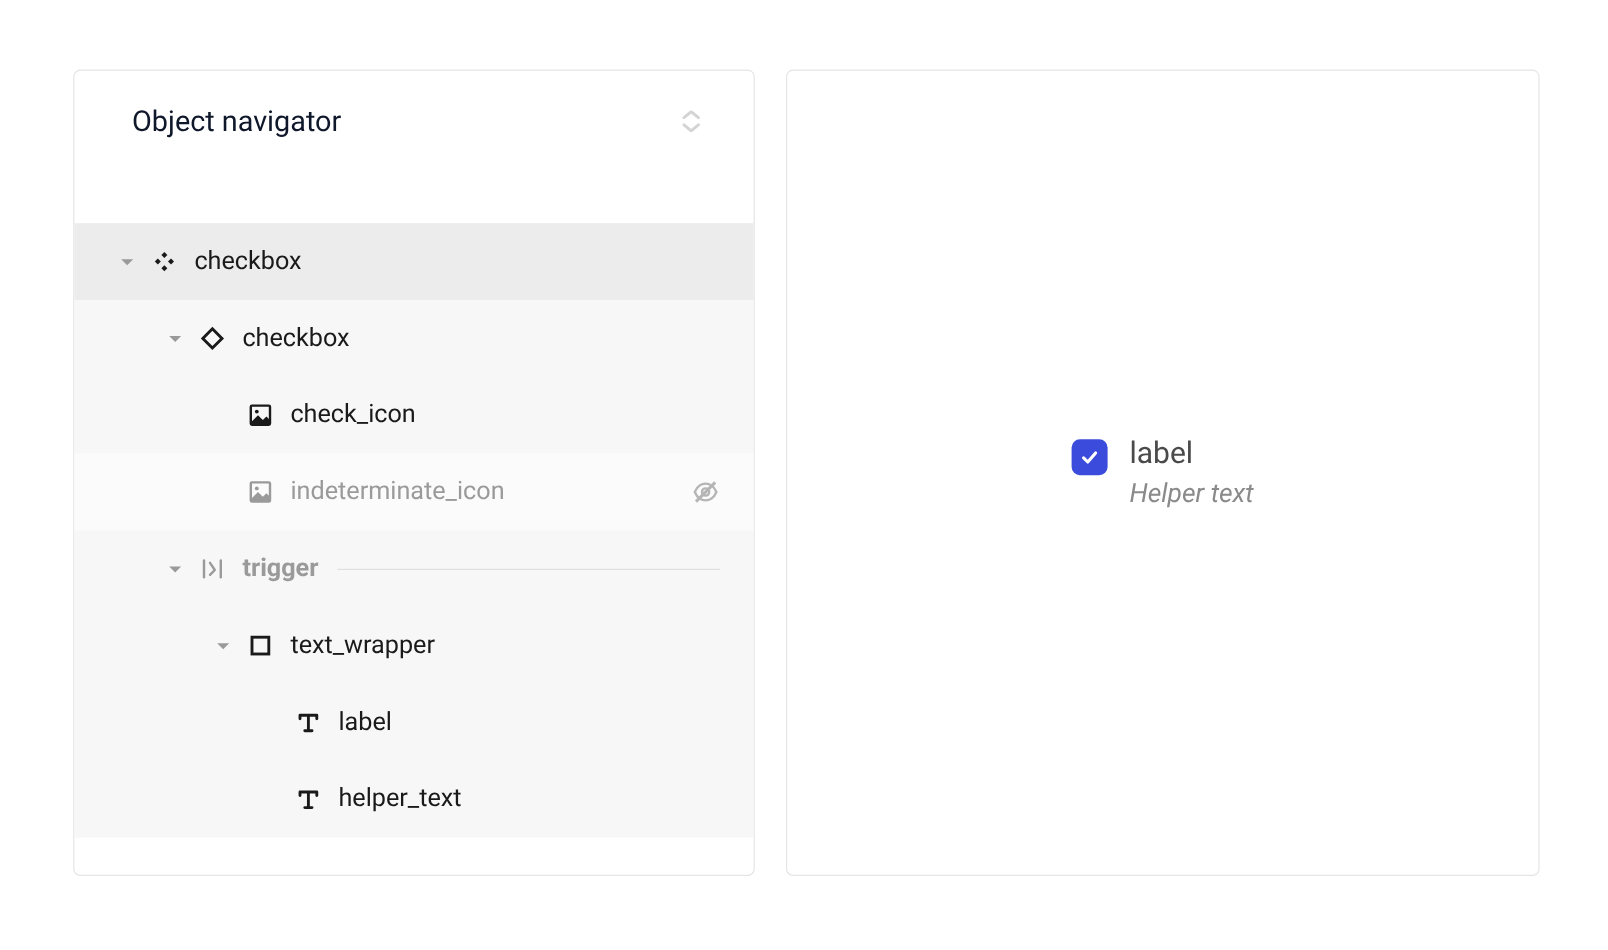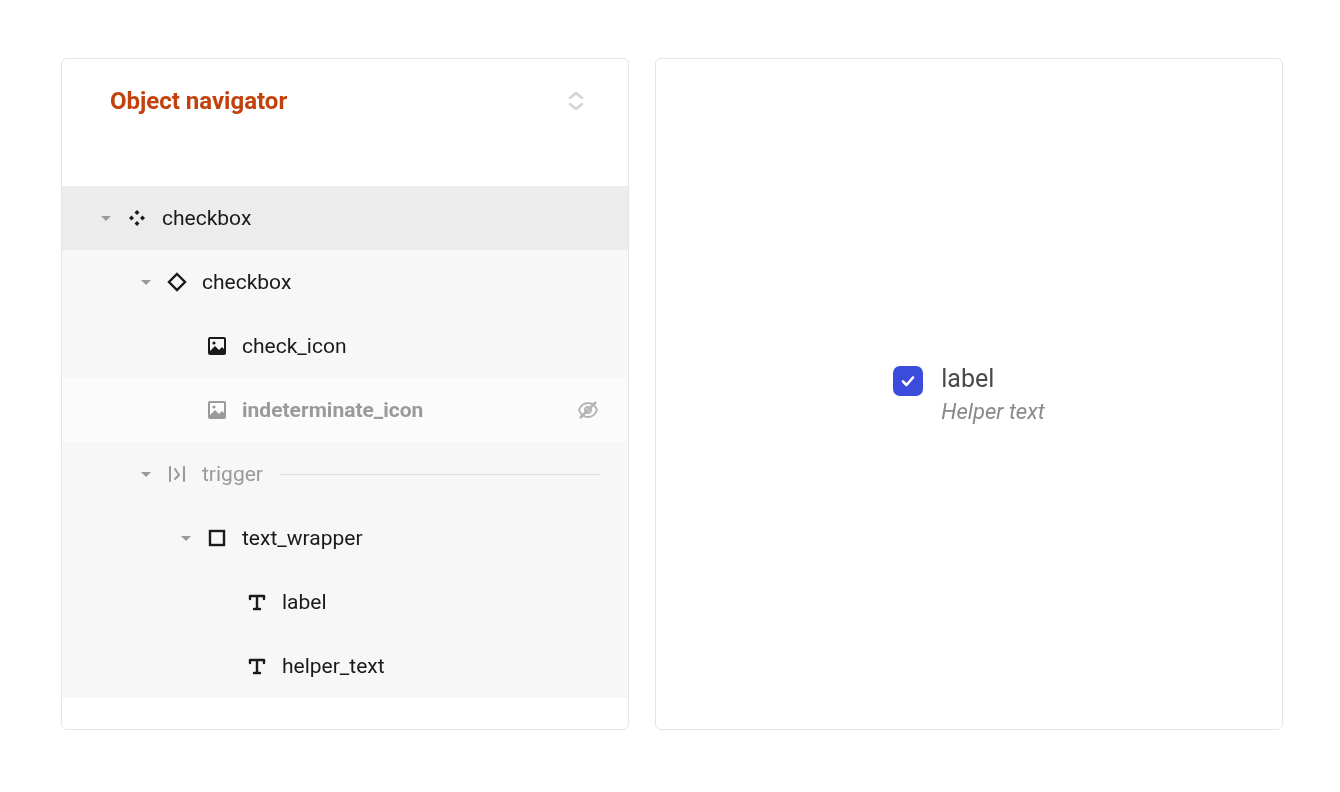--- a/index.html
+++ b/index.html
@@ -32,22 +32,22 @@
     justify-content: center;
   }
   .nav-header {
     display: flex;
     align-items: center;
     justify-content: space-between;
     padding: 28px 44px 28px 48px;
   }
   .nav-title {
     font-size: 24px;
-    font-weight: 700;
-    color: #c2410c;
+    font-weight: 400;
+    color: #0f172a;
   }
   .collapse-btn {
     color: #d4d4d4;
     display: flex;
     flex-direction: column;
     align-items: center;
     gap: 2px;
     cursor: pointer;
   }
   .collapse-btn svg { display: block; }
@@ -60,21 +60,21 @@
     align-items: center;
     height: 64px;
     font-size: 21px;
     color: #1a1a1a;
     cursor: pointer;
     position: relative;
   }
   .tree-row.selected { background: #ececec; }
   .tree-row.dim { background: #f7f7f7; }
   .tree-row.muted-label .row-label { color: #9a9a9a; }
-  .tree-row.hidden-item { background: #fbfbfb; font-weight: bold; }
+  .tree-row.hidden-item { background: #fbfbfb; }
   .chevron {
     width: 14px;
     height: 14px;
     color: #9a9a9a;
     flex-shrink: 0;
   }
   .chevron svg { display: block; }
   .row-icon {
     width: 22px;
     height: 22px;
@@ -226,21 +226,21 @@
             </svg>
         </span>
       </div>
       <span class="row-icon muted">
         <svg width="22" height="22" viewBox="0 0 22 22">
           <path d="M4 4 L4 18" stroke="currentColor" stroke-width="2" fill="none" stroke-linecap="round"></path>
           <path d="M18 4 L18 18" stroke="currentColor" stroke-width="2" fill="none" stroke-linecap="round"></path>
           <path d="M9 6 L13 12 L9 16" stroke="currentColor" stroke-width="2" fill="none" stroke-linecap="round" stroke-linejoin="round"></path>
         </svg>
       </span>
-      <span class="row-label" style="flex:0 0 auto;">trigger</span>
+      <span class="row-label" style="flex:0 0 auto;font-weight:bold;">trigger</span>
       <div class="divider-line"></div>
     </div>
 
     <div class="tree-row dim indent-2">
       <div class="chevron-slot">
         <span class="chevron">
           <svg width="14" height="14" viewBox="0 0 14 14">
               <path d="M2 5 L7 10 L12 5 Z" fill="currentColor"></path>
             </svg>
         </span>

